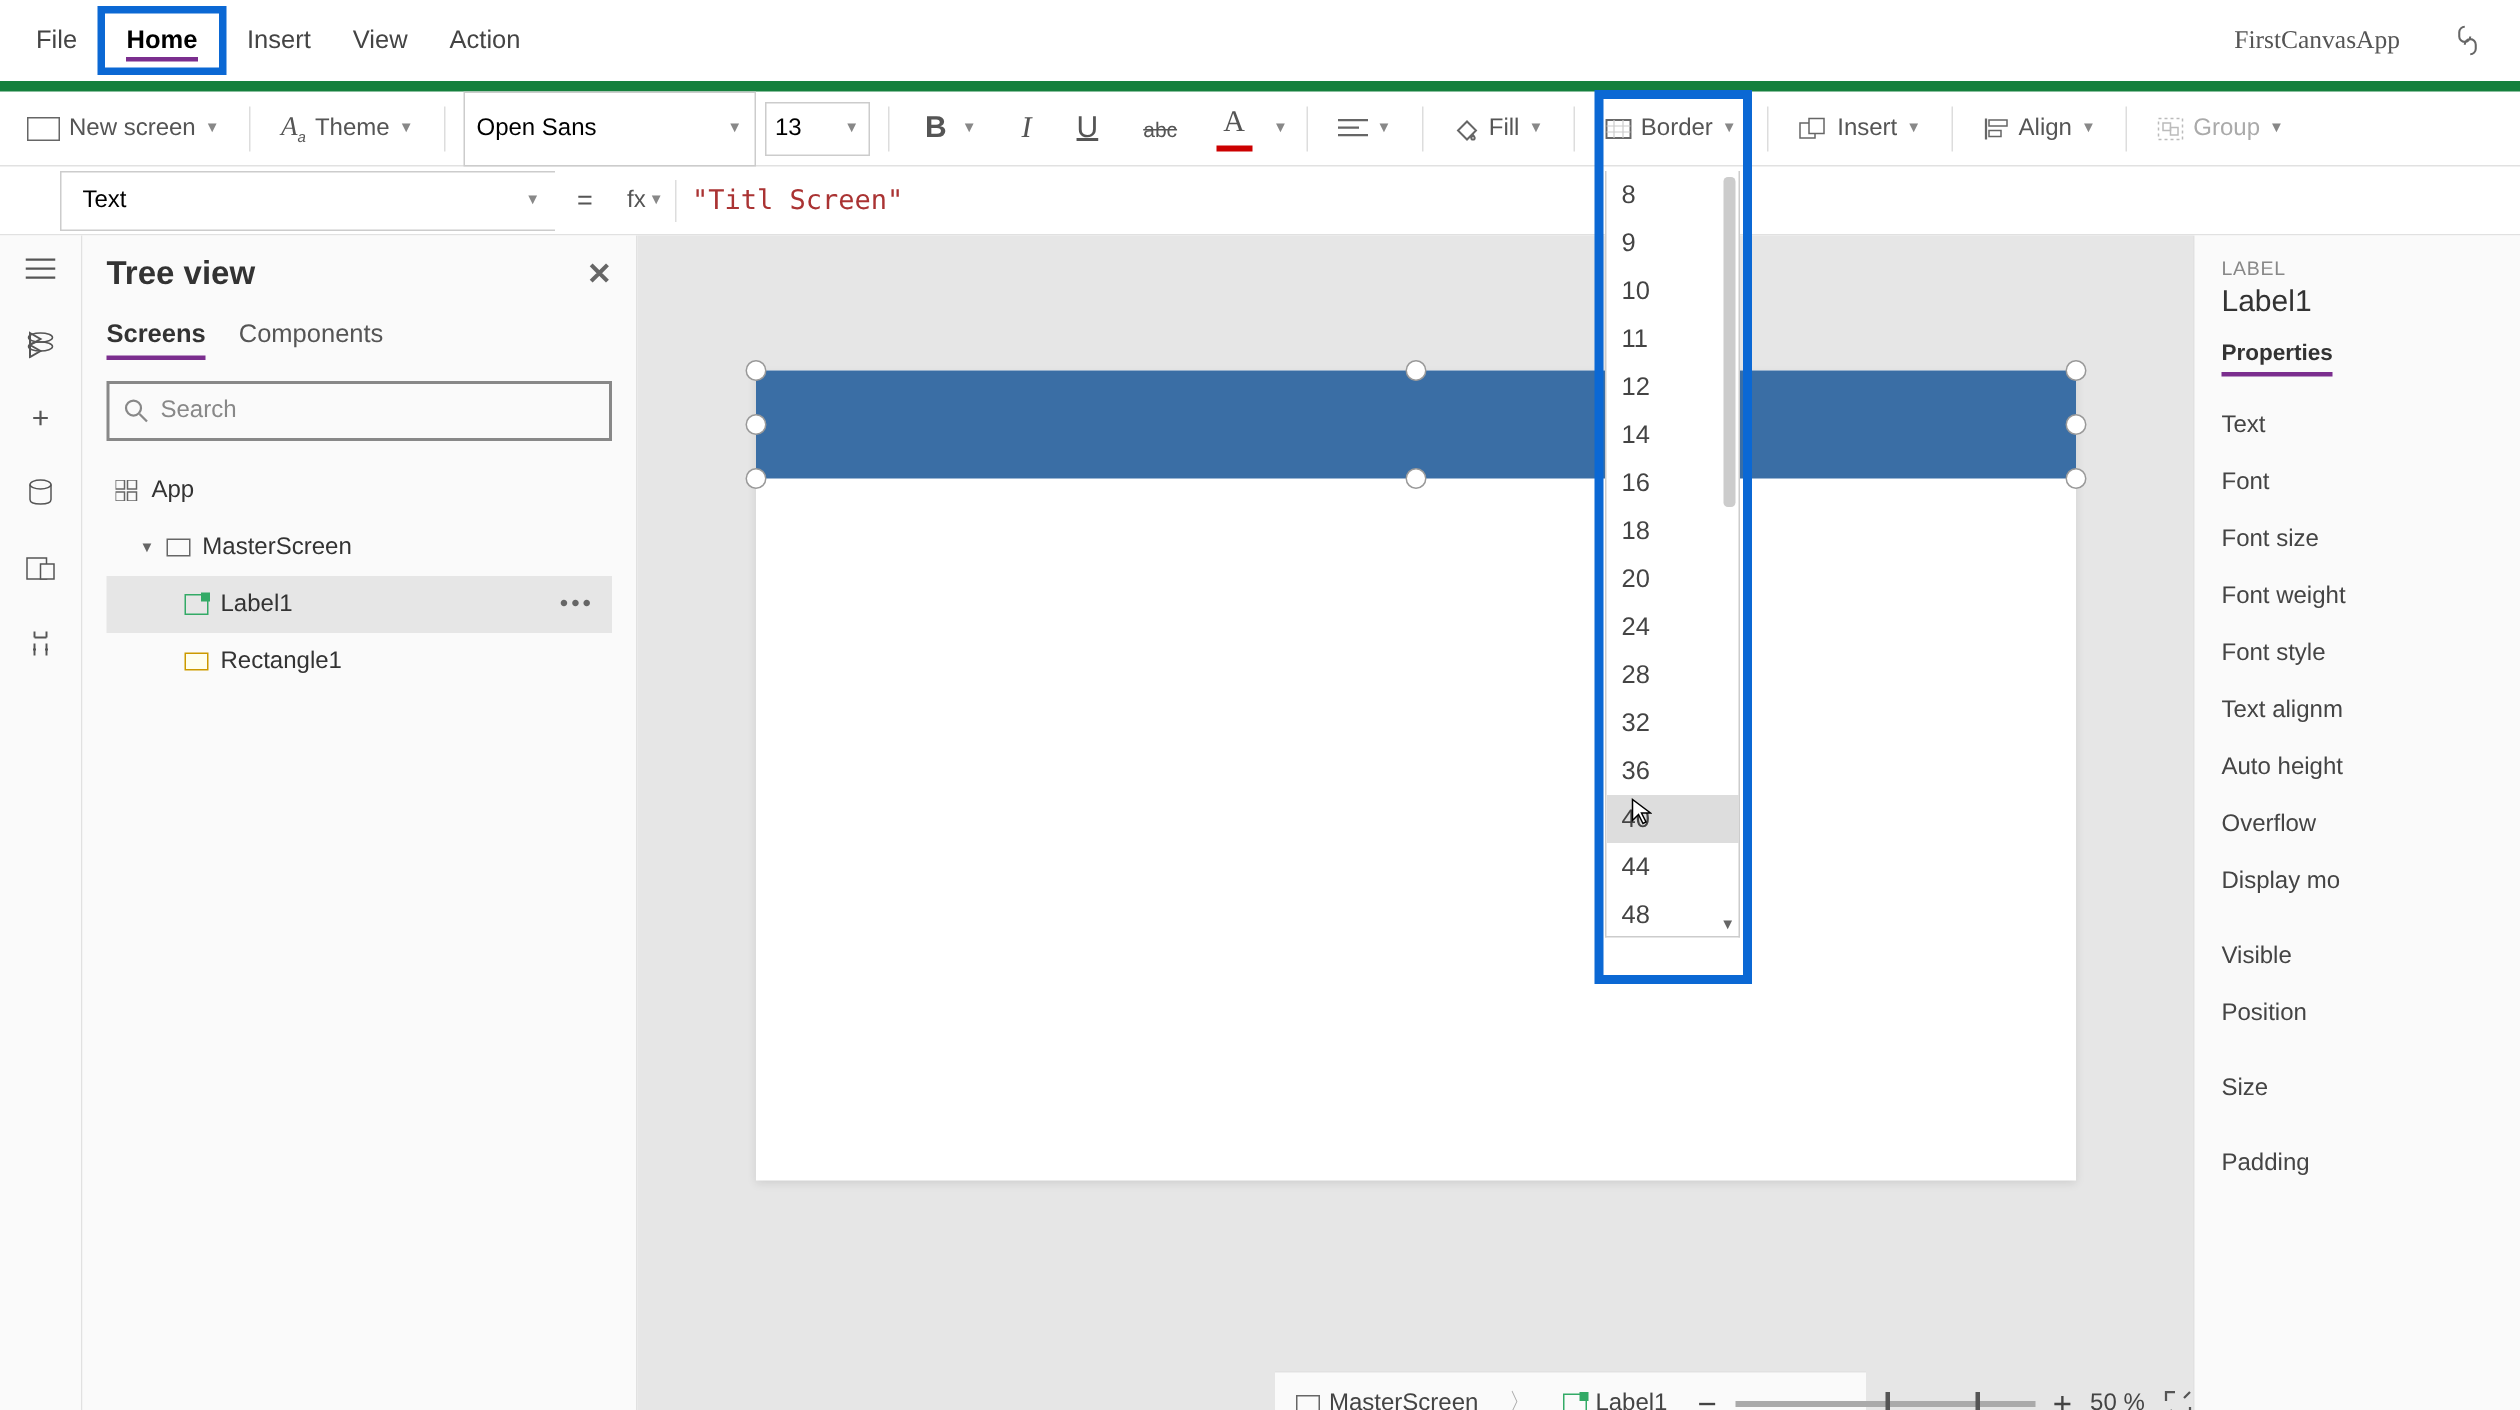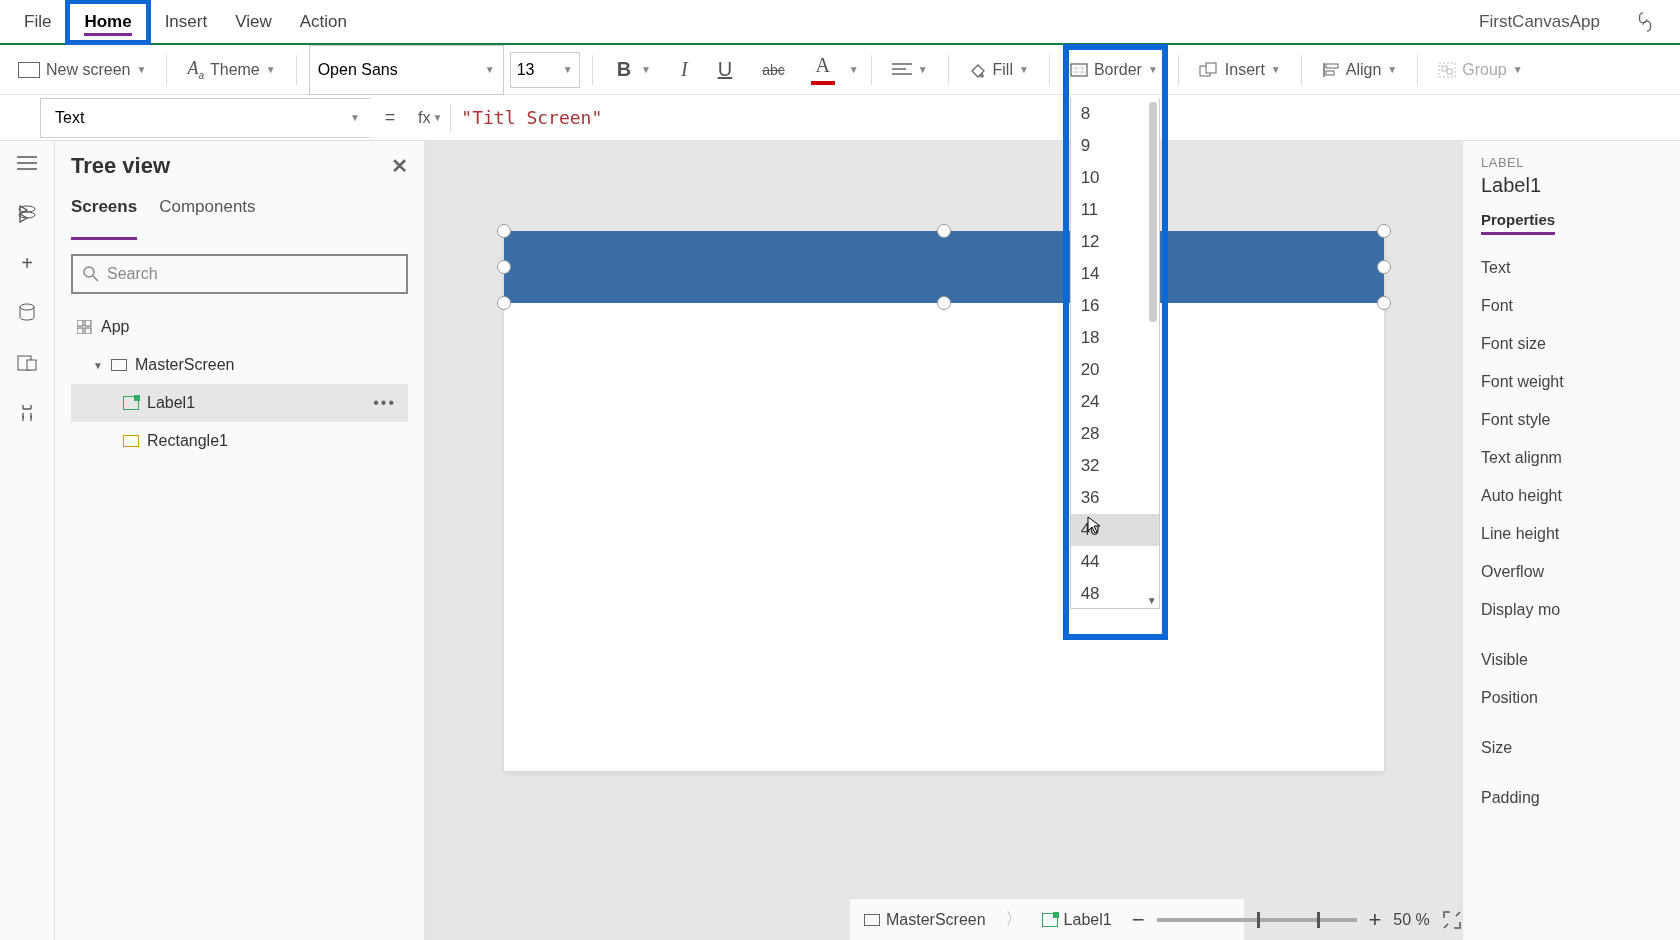--- a/index.html
+++ b/index.html
@@ -1,23 +1,23 @@
 <!DOCTYPE html>
 <html><head>
 <meta charset="utf-8">
 <style>
 * { box-sizing: border-box; margin: 0; padding: 0; font-family: 'Segoe UI', Arial, sans-serif; }
 body { width: 1680px; height: 940px; background: #fff; overflow: hidden; position: relative; }
 
 
-.menubar { height: 45px; display: flex; align-items: center; padding: 0 10px; border-bottom: 2px solid #15803d; }
+.menubar { height: 61px; display: flex; align-items: center; padding: 0 10px; border-bottom: 7px solid #15803d; }
 .menubar-item { padding: 8px 14px; font-size: 17px; color: #444; cursor: pointer; }
 .menubar-item.active { font-weight: 600; color: #000; }
 .home-highlight { border: 5px solid #0b68d4; }
-.app-title { margin-left: auto; font-size: 17px; color: #555; padding-right: 20px; }
+.app-title { margin-left: auto; font-size: 17px; color: #555; padding-right: 20px; font-family: Liberation Serif, serif; }
 .health-icon { padding: 0 14px; }
 
 
 .toolbar { height: 50px; display: flex; align-items: center; border-bottom: 1px solid #e1e1e1; gap: 6px; padding: 0 10px; position: relative; }
 .toolbar-sep { width: 1px; height: 30px; background: #ddd; margin: 0 6px; }
 .toolbar-btn { display: flex; align-items: center; gap: 6px; padding: 6px 8px; font-size: 16px; color: #555; cursor: pointer; }
 .toolbar-btn.disabled { color: #aaa; }
 .chevron { font-size: 10px; color: #888; }
 .font-name-select { border: 1px solid #ccc; height: 50px; width: 195px; display: flex; align-items: center; justify-content: space-between; padding: 0 8px; font-size: 16px; }
 .font-size-select { border: 1px solid #ccc; height: 36px; width: 70px; display: flex; align-items: center; justify-content: space-between; padding: 0 6px; font-size: 16px; background: #fff; position: relative; z-index: 20; }
@@ -44,21 +44,21 @@
 
 
 .left-rail { width: 55px; background: #fafafa; border-right: 1px solid #e1e1e1; display: flex; flex-direction: column; align-items: center; padding-top: 10px; gap: 26px; }
 .rail-icon { width: 24px; height: 24px; display: flex; align-items: center; justify-content: center; color: #555; font-size: 20px; cursor: pointer; }
 
 
 .tree-panel { width: 370px; background: #fafafa; border-right: 1px solid #e1e1e1; padding: 12px 16px; position: relative; }
 .tree-title-row { display: flex; justify-content: space-between; align-items: center; font-size: 22px; font-weight: 600; color: #333; margin-bottom: 18px; }
 .tree-close { font-size: 20px; color: #666; cursor: pointer; }
 .tree-tabs { display: flex; gap: 22px; font-size: 17px; margin-bottom: 14px; }
-.tree-tab { color: #555; cursor: pointer; padding-bottom: 20px; }
+.tree-tab { color: #555; cursor: pointer; padding-bottom: 4px; }
 .tree-tab.active { font-weight: 600; color: #333; border-bottom: 3px solid #7b2e8e; }
 .search-box { border: 2px solid #888; height: 40px; display: flex; align-items: center; padding: 0 10px; gap: 8px; color: #888; font-size: 16px; }
 .tree-list { margin-top: 14px; }
 .tree-item { display: flex; align-items: center; gap: 8px; padding: 10px 6px; font-size: 16px; color: #333; cursor: pointer; }
 .tree-item.indent1 { padding-left: 22px; }
 .tree-item.indent2 { padding-left: 52px; }
 .tree-item.selected { background: #e6e6e6; }
 .tree-more { margin-left: auto; letter-spacing: 2px; color: #666; padding-right: 6px; }
 .tree-caret { font-size: 10px; color: #666; }
 .tree-icon-screen { width: 16px; height: 12px; border: 1.5px solid #666; }
@@ -367,21 +367,20 @@
     <div class="rp-name">Label1</div>
     <div class="rp-tab">Properties</div>
     <div id="rp-rows">
         <div class="rp-row">Text</div>
         <div class="rp-row">Font</div>
         <div class="rp-row">Font size</div>
         <div class="rp-row">Font weight</div>
         <div class="rp-row">Font style</div>
         <div class="rp-row">Text alignm</div>
         <div class="rp-row">Auto height</div>
-        <div class="rp-row">Line height</div>
         <div class="rp-row">Overflow</div>
         <div class="rp-row">Display mo</div>
         <div class="rp-row" style="padding: 6px 0px;"></div>
         <div class="rp-row">Visible</div>
         <div class="rp-row">Position</div>
         <div class="rp-row" style="padding: 6px 0px;"></div>
         <div class="rp-row">Size</div>
         <div class="rp-row" style="padding: 6px 0px;"></div>
         <div class="rp-row">Padding</div>
       </div>

